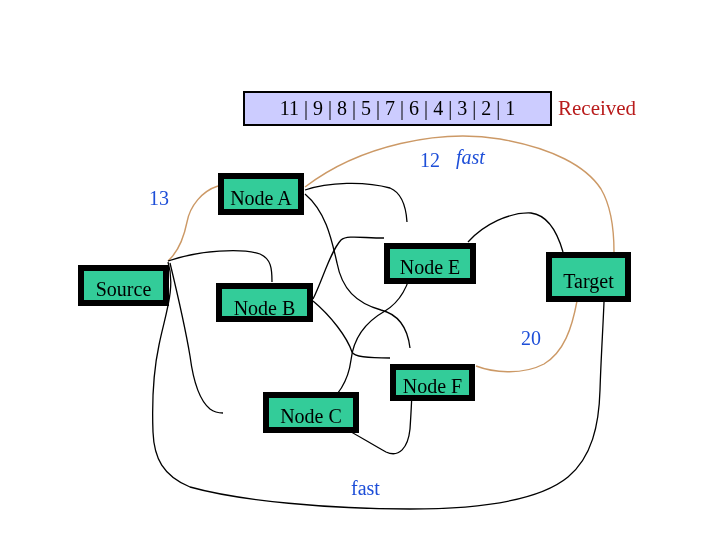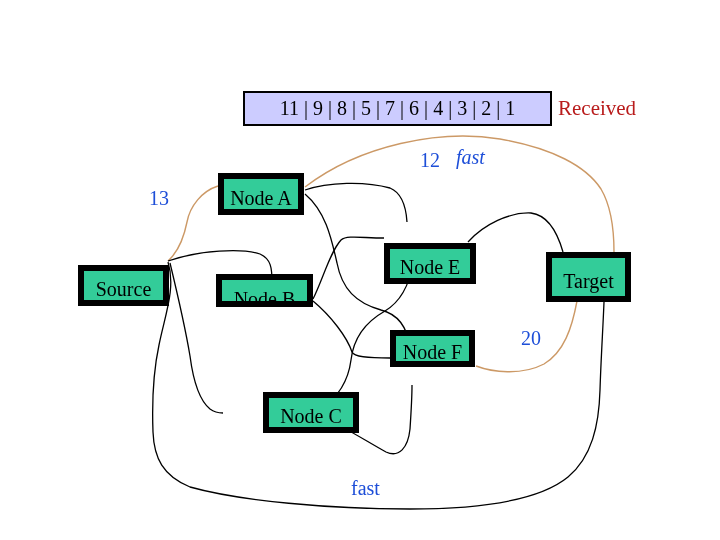--- a/index.html
+++ b/index.html
@@ -43,21 +43,21 @@
       <path d="M319,416 C340,424 366,441 386,452 C399,458 408,448 410,429 C411,414 412,399 412,385" fill="none" stroke="#000000" stroke-width="1.3"></path>
     </svg>
 
   <div class="received-bar" id="received-bar" style="left: 243px; top: 91px; width: 309px; height: 35px; line-height: 31px; background: rgb(204, 204, 255);">11 | 9 | 8 | 5 | 7 | 6 | 4 | 3 | 2 | 1</div>
 
   <div class="received-label" id="received-label" style="left: 558px; top: 96px;">Received</div>
 <div class="node" style="left: 218px; top: 173px; width: 86px; height: 42px; line-height: 38px; background: rgb(51, 204, 153); border-color: rgb(0, 0, 0);">Node A</div>
     <div class="node" style="left: 78px; top: 241px; width: 91px; height: 41px; line-height: 37px; background: rgb(51, 204, 153); border-color: rgb(0, 0, 0); margin-top: 24px;">Source</div>
     <div class="node" style="left: 384px; top: 222px; width: 92px; height: 41px; line-height: 37px; background: rgb(51, 204, 153); border-color: rgb(0, 0, 0); margin-top: 21px;">Node E</div>
     <div class="node" style="left: 546px; top: 252px; width: 85px; height: 50px; line-height: 46px; background: rgb(51, 204, 153); border-color: rgb(0, 0, 0); font-family: Liberation Serif, serif;">Target</div>
-    <div class="node" style="left: 216px; top: 274px; width: 97px; height: 33px; line-height: 39px; background: rgb(51, 204, 153); border-color: rgb(0, 0, 0);">Node B</div>
-    <div class="node" style="left: 390px; top: 330px; width: 85px; height: 37px; line-height: 33px; background: rgb(51, 204, 153); border-color: rgb(0, 0, 0);">Node F</div>
+    <div class="node" style="left: 216px; top: 283px; width: 97px; height: 39px; line-height: 39px; background: rgb(51, 204, 153); border-color: rgb(0, 0, 0);">Node B</div>
+    <div class="node" style="left: 390px; top: 364px; width: 85px; height: 37px; line-height: 33px; background: rgb(51, 204, 153); border-color: rgb(0, 0, 0);">Node F</div>
     <div class="node" style="left: 223px; top: 392px; width: 96px; height: 41px; line-height: 37px; background: rgb(51, 204, 153); border-color: rgb(0, 0, 0); margin-left: 40px;">Node C</div>
     <div class="annotation" style="left: 149px; top: 187px;">13</div>
     <div class="annotation" style="left: 420px; top: 149px;">12</div>
     <div class="annotation" style="left: 456px; top: 146px; font-style: italic;">fast</div>
     <div class="annotation" style="left: 521px; top: 327px;">20</div>
     <div class="annotation" style="left: 351px; top: 477px;">fast</div>
   </div>
 
 </body></html>

